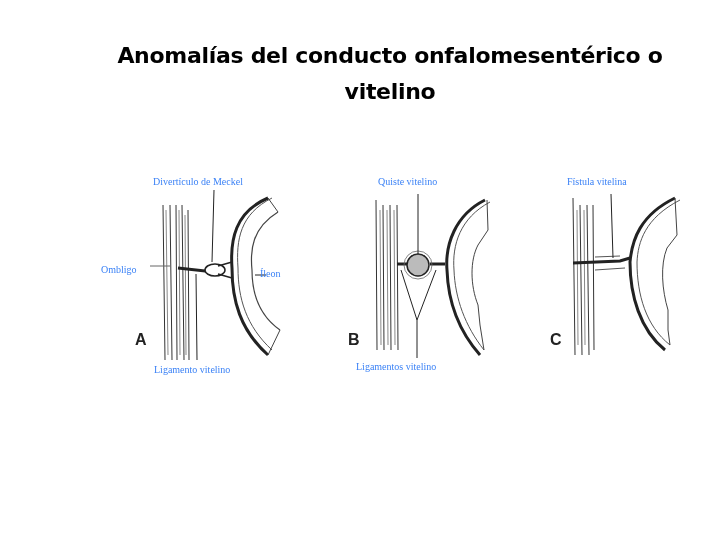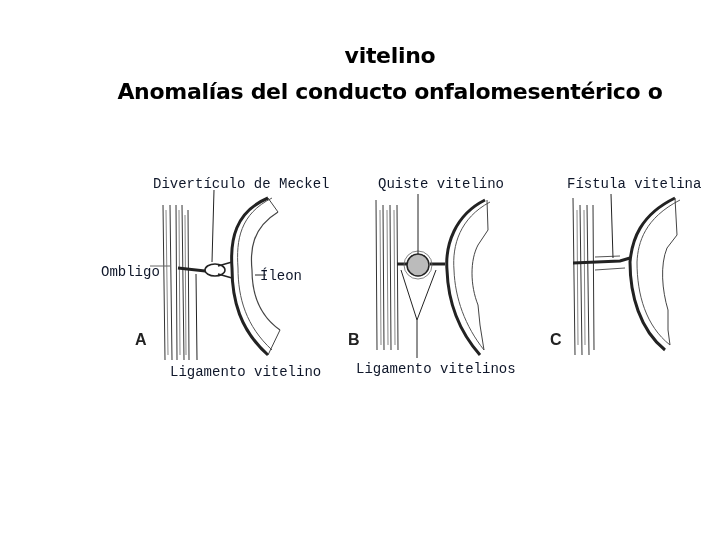--- a/index.html
+++ b/index.html
@@ -4,30 +4,30 @@
   <style>
     html, body { margin: 0; padding: 0; background: #ffffff; }
     body { width: 728px; height: 546px; position: relative; overflow: hidden; font-family: "Liberation Sans", sans-serif; }
     .title {
       position: absolute; left: 60px; top: 38px; width: 660px;
       text-align: center; font-family: "DejaVu Sans", sans-serif; font-weight: bold;
       font-size: 22px; line-height: 36px; color: #000;
       letter-spacing: -0.3px;
     }
     .panel { position: absolute; }
-    .lbl { position: absolute; font-family: Liberation Mono, monospace; font-size: 14px; color: #0f172a; white-space: nowrap; }
+    .lbl { position: absolute; font-family: Liberation Serif, serif; font-size: 10px; color: #3b82f6; white-space: nowrap; }
     .letter { position: absolute; font-family: "Liberation Sans", sans-serif; font-weight: bold; font-size: 16px; color: #222; }
     svg { position: absolute; left: 0; top: 0; overflow: visible; }
   </style>
 </head>
 <body>
 
 <div class="title">
+  <div>Anomalías del conducto onfalomesentérico o</div>
   <div>vitelino</div>
-  <div>Anomalías del conducto onfalomesentérico o</div>
 </div>
 
 <div class="panel" style="left:0;top:0;width:728px;height:546px;">
   <svg width="728" height="546">
 
     <g stroke="#333" stroke-width="1" fill="none">
       <line x1="163" y1="205" x2="165" y2="360"></line>
       <line x1="170" y1="205" x2="172" y2="360"></line>
       <line x1="176" y1="205" x2="177" y2="360"></line>
       <line x1="182" y1="205" x2="184" y2="360"></line>
@@ -50,21 +50,21 @@
     <path d="M 218 266 L 232 262 M 218 274 L 232 278" stroke="#222" stroke-width="1.5" fill="none"></path>
 
     <line x1="214" y1="190" x2="212" y2="262" stroke="#222" stroke-width="1"></line>
     <line x1="196" y1="274" x2="197" y2="360" stroke="#222" stroke-width="1"></line>
     <line x1="255" y1="275" x2="266" y2="275" stroke="#222" stroke-width="1"></line>
     <line x1="150" y1="266" x2="170" y2="266" stroke="#666" stroke-width="1"></line>
   </svg>
   <span class="lbl" style="left:153px;top:176px;">Divertículo de Meckel</span>
   <span class="lbl" style="left:101px;top:246px;margin-top:18px;">Ombligo</span>
   <span class="lbl" style="left:260px;top:268px;">Íleon</span>
-  <span class="lbl" style="left:170px;top:364px;">Ligamento vitelino</span>
+  <span class="lbl" style="left:154px;top:364px;">Ligamento vitelino</span>
   <span class="letter" style="left:135px;top:331px;">A</span>
 </div>
 
 <div class="panel" style="left:0;top:0;width:728px;height:546px;">
   <svg width="728" height="546">
     <g stroke="#333" stroke-width="1" fill="none">
       <line x1="376" y1="200" x2="377" y2="350"></line>
       <line x1="383" y1="205" x2="384" y2="350"></line>
       <line x1="390" y1="205" x2="391" y2="350"></line>
       <line x1="397" y1="205" x2="398" y2="350"></line>
@@ -83,21 +83,21 @@
 
     <path d="M 401 270 L 417 320 L 436 270" stroke="#222" stroke-width="1" fill="none"></path>
     <line x1="417" y1="320" x2="417" y2="358" stroke="#222" stroke-width="1"></line>
     <line x1="418" y1="194" x2="418" y2="254" stroke="#222" stroke-width="1"></line>
 
     <path d="M 485 200 C 455 215, 445 245, 447 270 C 448 300, 458 330, 480 355" stroke="#222" stroke-width="3" fill="none"></path>
     <path d="M 490 202 C 460 218, 452 245, 454 270 C 455 298, 465 326, 484 350" stroke="#555" stroke-width="1" fill="none"></path>
     <path d="M 487 200 L 488 230 L 478 245 C 470 260, 470 285, 478 305 L 480 325 L 484 350" stroke="#444" stroke-width="1" fill="none"></path>
   </svg>
   <span class="lbl" style="left:378px;top:176px;">Quiste vitelino</span>
-  <span class="lbl" style="left:356px;top:361px;">Ligamento vitelinos</span>
+  <span class="lbl" style="left:356px;top:361px;">Ligamentos vitelino</span>
   <span class="letter" style="left:348px;top:331px;">B</span>
 </div>
 
 <div class="panel" style="left:0;top:0;width:728px;height:390px;">
   <svg width="728" height="546">
     <g stroke="#333" stroke-width="1" fill="none">
       <line x1="573" y1="198" x2="575" y2="355"></line>
       <line x1="580" y1="205" x2="582" y2="355"></line>
       <line x1="587" y1="205" x2="589" y2="355"></line>
       <line x1="593" y1="205" x2="594" y2="350"></line>

